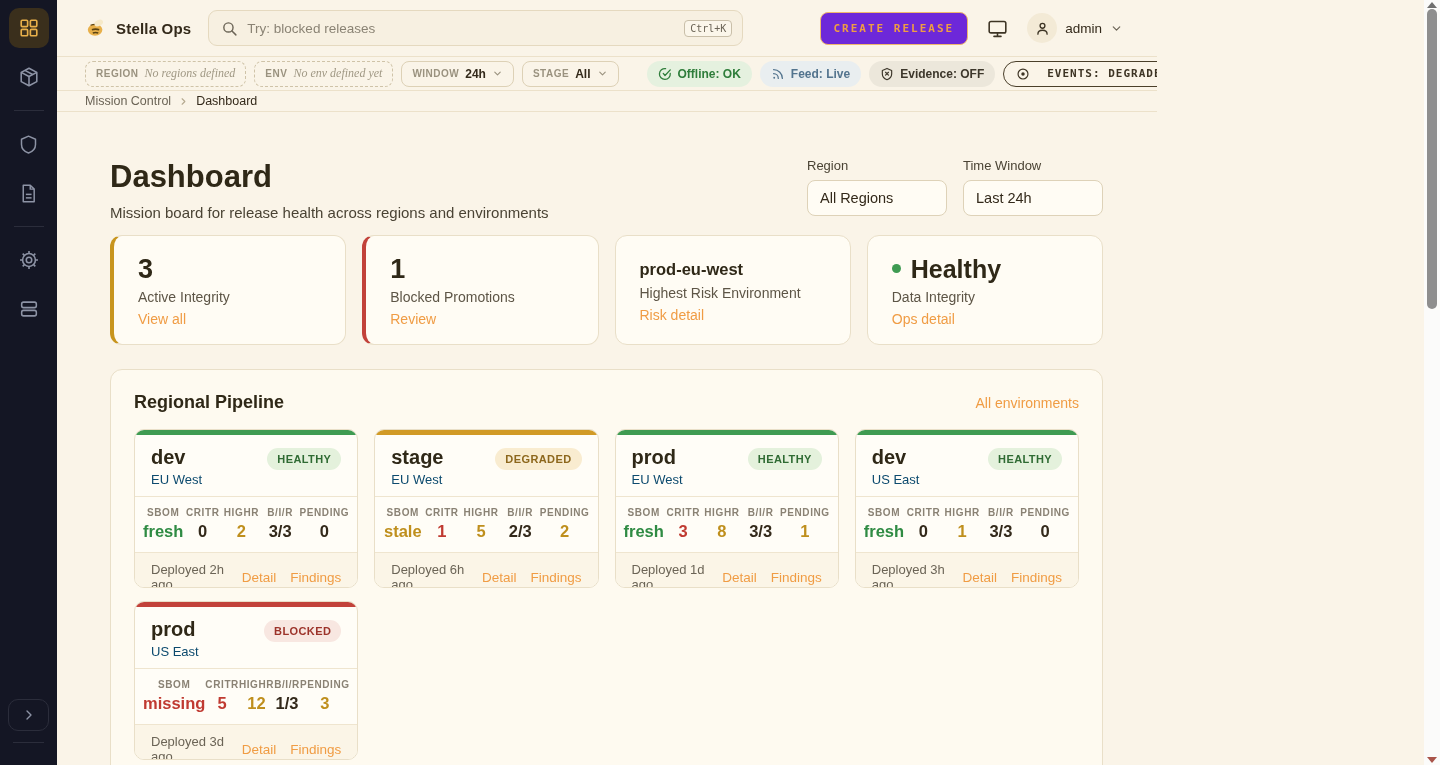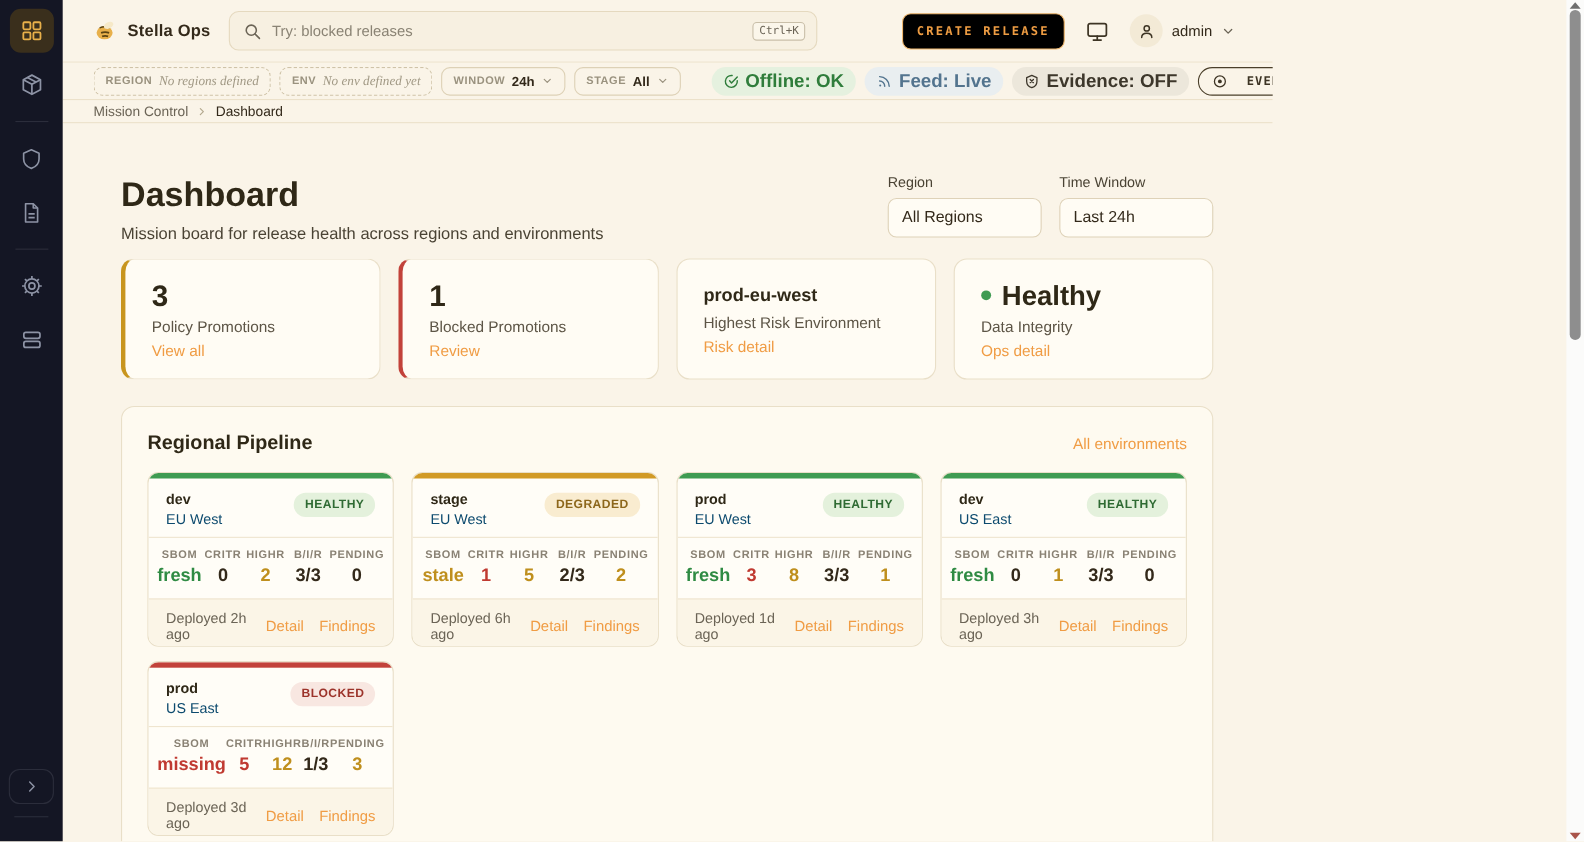--- a/index.html
+++ b/index.html
@@ -54,21 +54,21 @@
     font-size:13.5px; color:#4a4334;
   }
   .searchbox input::placeholder { color:#8a8374; opacity:1; }
   .kbd {
     font-family:"DejaVu Sans Mono", monospace; font-size:10px; color:#6b6456;
     border:1px solid #c9bfa9; border-radius:4px; padding:2px 5px; background:#fbf6ea; white-space:nowrap;
   }
   .topbar-right { margin-left:auto; display:flex; align-items:center; gap:19px; }
   .create-btn {
     font-family:"DejaVu Sans Mono", monospace; font-size:11px; font-weight:bold; letter-spacing:2px;
-    color:#ef9d43; border:1px solid #efb76e; background:#000000; border-radius:8px;
+    color:#ef9d43; border:1px solid #efb76e; background:#6d28d9; border-radius:8px;
     padding:9px 13px; cursor:pointer; white-space:nowrap;
   }
   .icon-btn { color:#3d3424; display:flex; align-items:center; cursor:pointer; }
   .user { display:flex; align-items:center; gap:8px; cursor:pointer; }
   .avatar {
     width:30px; height:30px; border-radius:50%; background:#f3ead6; color:#3d3424;
     display:flex; align-items:center; justify-content:center;
   }
   .user .uname { font-size:13.5px; color:#33291a; }
   .user .chev { color:#6b6456; display:flex; }
@@ -84,21 +84,21 @@
   }
   .chip.dashed { border:1px dashed #cfc3a8; color:#a09884; }
   .chip.solid { border:1px solid #ddd1b6; color:#33291a; cursor:pointer; }
   .chip .lbl { font-size:10px; font-weight:bold; letter-spacing:.5px; color:#9a927f; }
   .chip .empty { font-style:italic; font-size:12px; color:#a09884;font-family:Liberation Serif, serif; }
   .chip .val { font-size:12px; font-weight:bold; color:#33291a; }
   .chip .chev { color:#9a927f; display:flex; }
   .vdiv { width:1px; height:20px; background:#ddd1b6; margin:0 6px; }
   .pill {
     height:26px; display:inline-flex; align-items:center; gap:6px; border-radius:999px;
-    padding:0 11px; font-size:17px; font-weight:bold; cursor:pointer;
+    padding:0 11px; font-size:12px; font-weight:bold; cursor:pointer;
   }
   .pill.ok { background:#e5f1df; color:#2f7d3b; }
   .pill.feed { background:#e9eef0; color:#53748e; }
   .pill.policy { background:#f1e8f7; color:#7b52a8; }
   .pill.evidence { background:#ece7db; color:#3d372b; }
   .events-pill {
     height:26px; display:inline-flex; align-items:center; gap:17px; border-radius:999px;
     padding:0 12px; border:1.5px solid #4a3f2a; color:#3d3424; cursor:pointer;
     font-family:"DejaVu Sans Mono", monospace; font-size:11px; font-weight:bold; letter-spacing:1px;
   }
@@ -153,21 +153,21 @@
 
   .pipe-card {
     background:#fffdf7; border:1px solid #e9dfc8; border-radius:10px; overflow:hidden;
     display:flex; flex-direction:column; height:159px;
   }
   .pipe-top { height:5px; flex:0 0 5px; }
   .pipe-card.healthy .pipe-top { background:#3f9b52; }
   .pipe-card.degraded .pipe-top { background:#d19a26; }
   .pipe-card.blocked .pipe-top { background:#c2423a; }
   .pipe-head { padding:11px 16px 9px; display:flex; justify-content:space-between; align-items:flex-start; }
-  .pipe-env { font-size:13px; font-weight:bold; color:#2f2817; }
+  .pipe-env { font-size:20px; font-weight:bold; color:#2f2817; }
   .pipe-region { font-size:13px; color:#0c4a6e; margin-top:3px; }
   .badge {
     font-size:11px; font-weight:bold; letter-spacing:.4px; border-radius:999px; padding:5px 10px; margin-top:2px;
   }
   .badge.healthy { background:#e4f1dc; color:#2f6b33; }
   .badge.degraded { background:#f9ecd0; color:#8d671c; }
   .badge.blocked { background:#f8e7e1; color:#9c332a; }
   .pipe-stats {
     border-top:1px solid #efe5cf; display:grid; grid-template-columns:repeat(5,1fr);
     padding:10px 8px 11px; text-align:center;
@@ -417,21 +417,21 @@
           <div class="filter">
             <span class="flabel">Time Window</span>
             <div class="fselect">Last 24h</div>
           </div>
         </div>
       </div>
 
       <div class="summary-row">
         <div class="sum-card accent-amber">
           <div class="sum-val-num">3</div>
-          <div class="sum-label">Policy Promotions</div>
+          <div class="sum-label">Active Integrity</div>
           <div class="sum-link">View all</div>
         </div>
         <div class="sum-card accent-red">
           <div class="sum-val-num">1</div>
           <div class="sum-label">Blocked Promotions</div>
           <div class="sum-link">Review</div>
         </div>
         <div class="sum-card">
           <div class="sum-val-text">prod-eu-west</div>
           <div class="sum-label">Highest Risk Environment</div>

